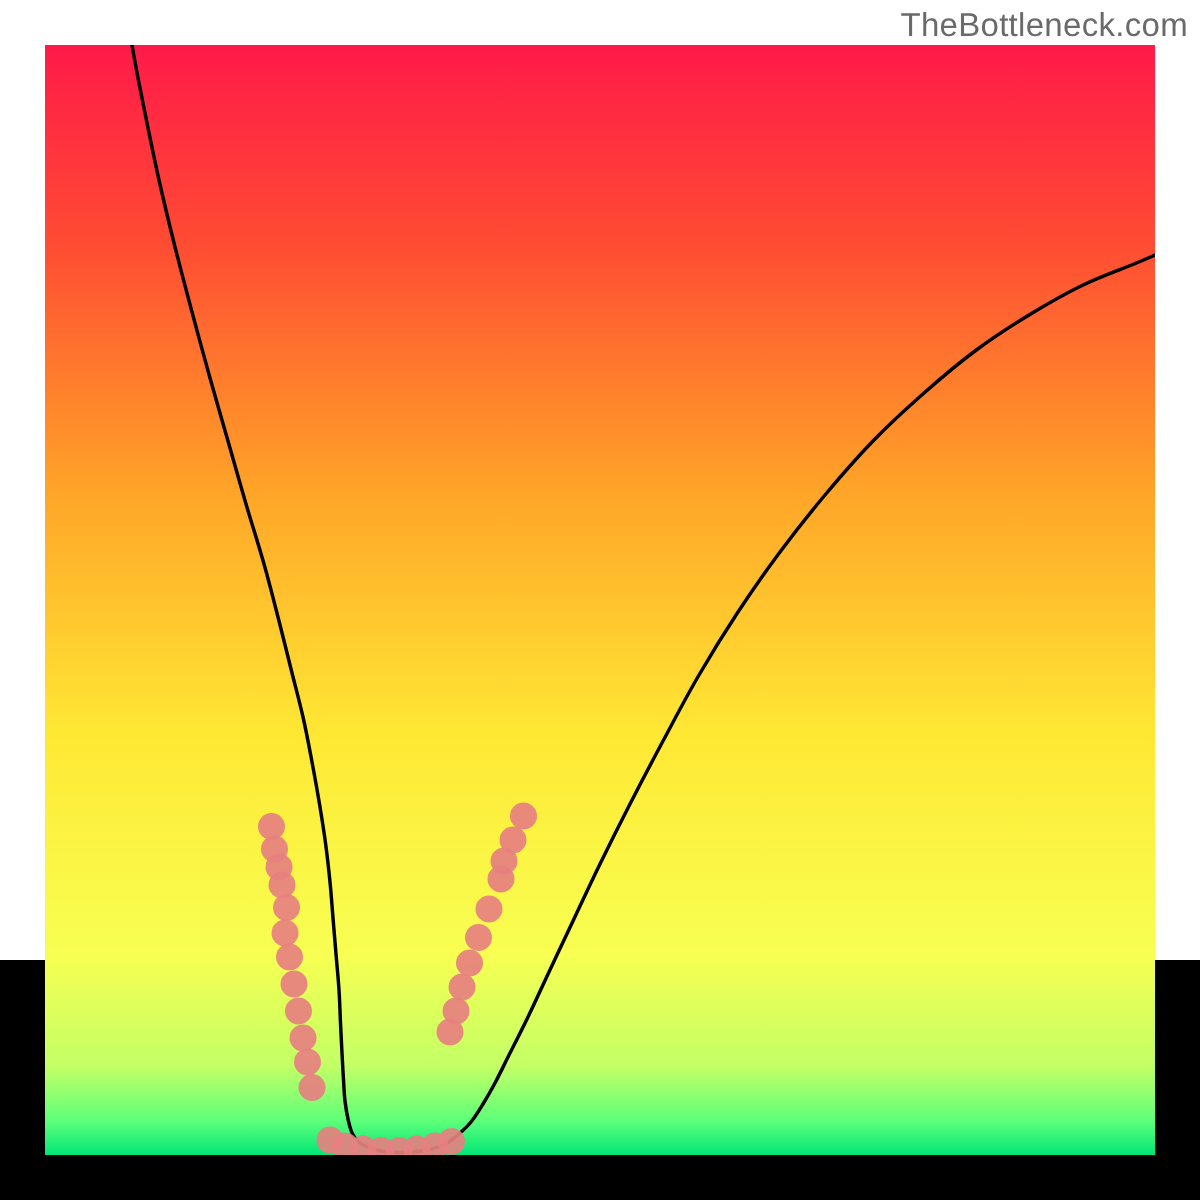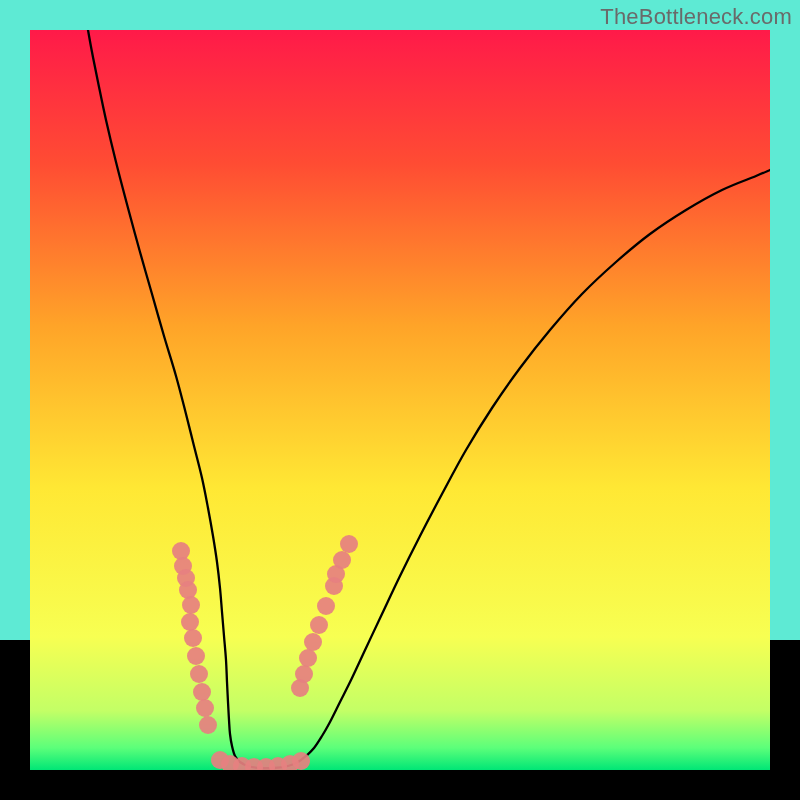--- a/index.html
+++ b/index.html
@@ -9,21 +9,21 @@
     height: 800px;
     overflow: hidden;
     background: #000;
     font-family: Arial, Helvetica, sans-serif;
   }
   #frame {
     position: absolute;
     left: 0; top: 0;
     width: 800px;
     height: 640px;
-    background: #5eead4;
+    background: #ffffff;
   }
   #plot {
     position: absolute;
     left: 30px;
     top: 30px;
     width: 740px;
     height: 740px;
     
   }
   #watermark {

